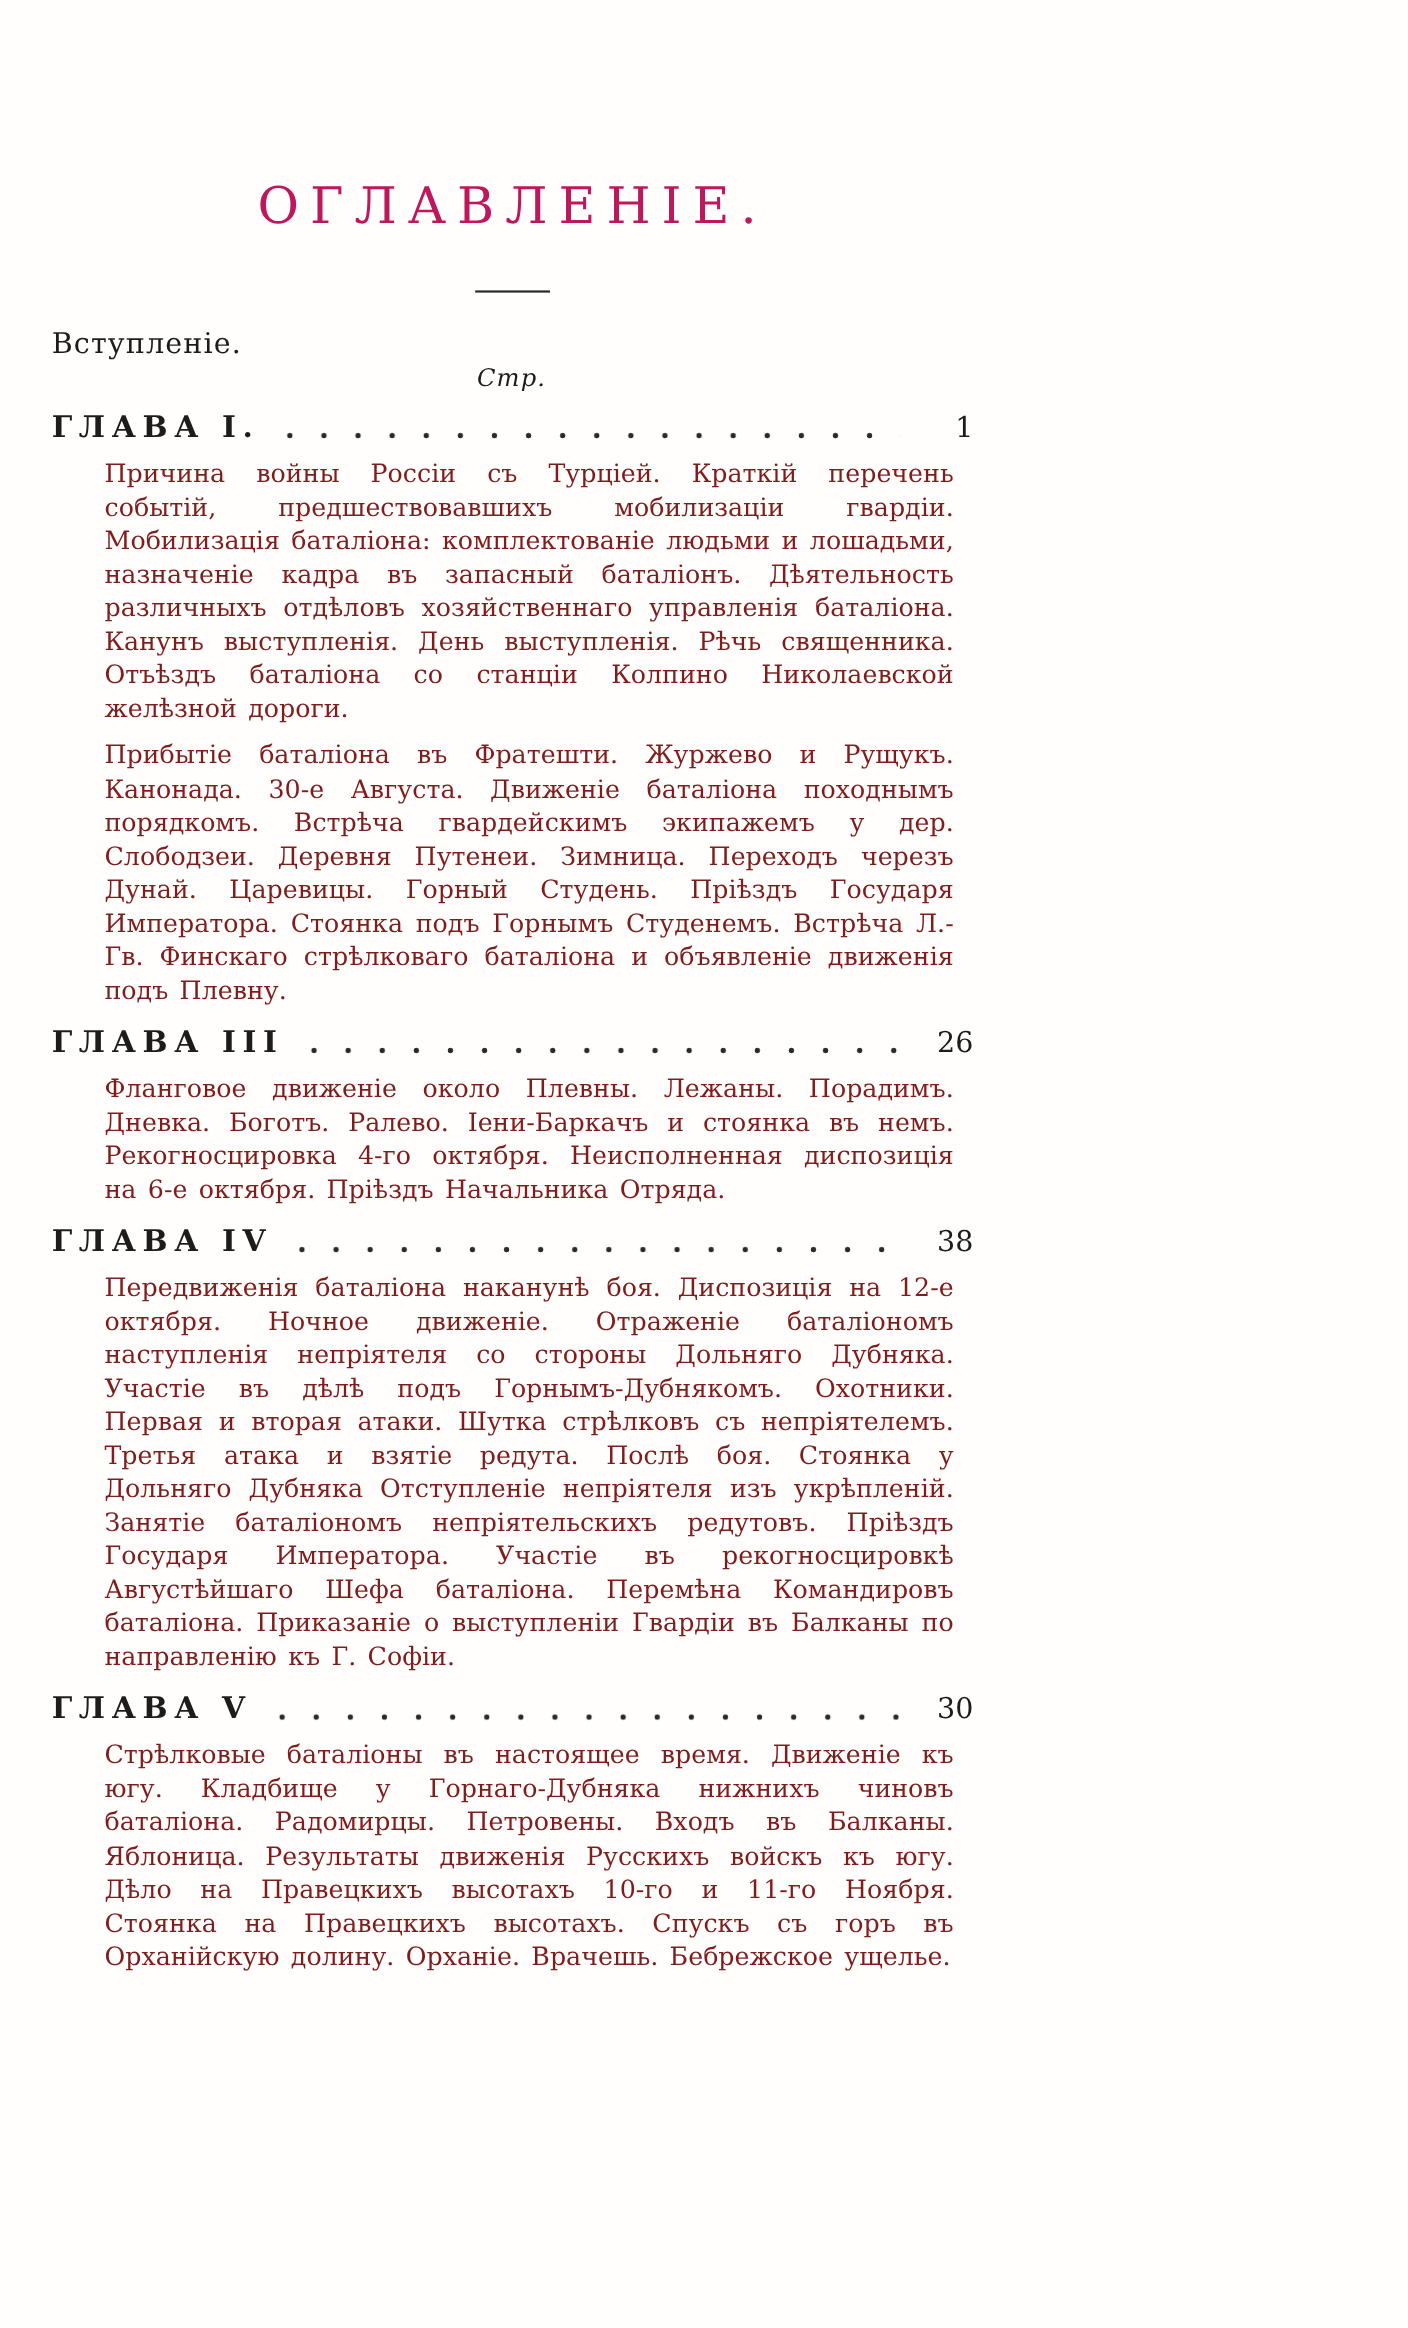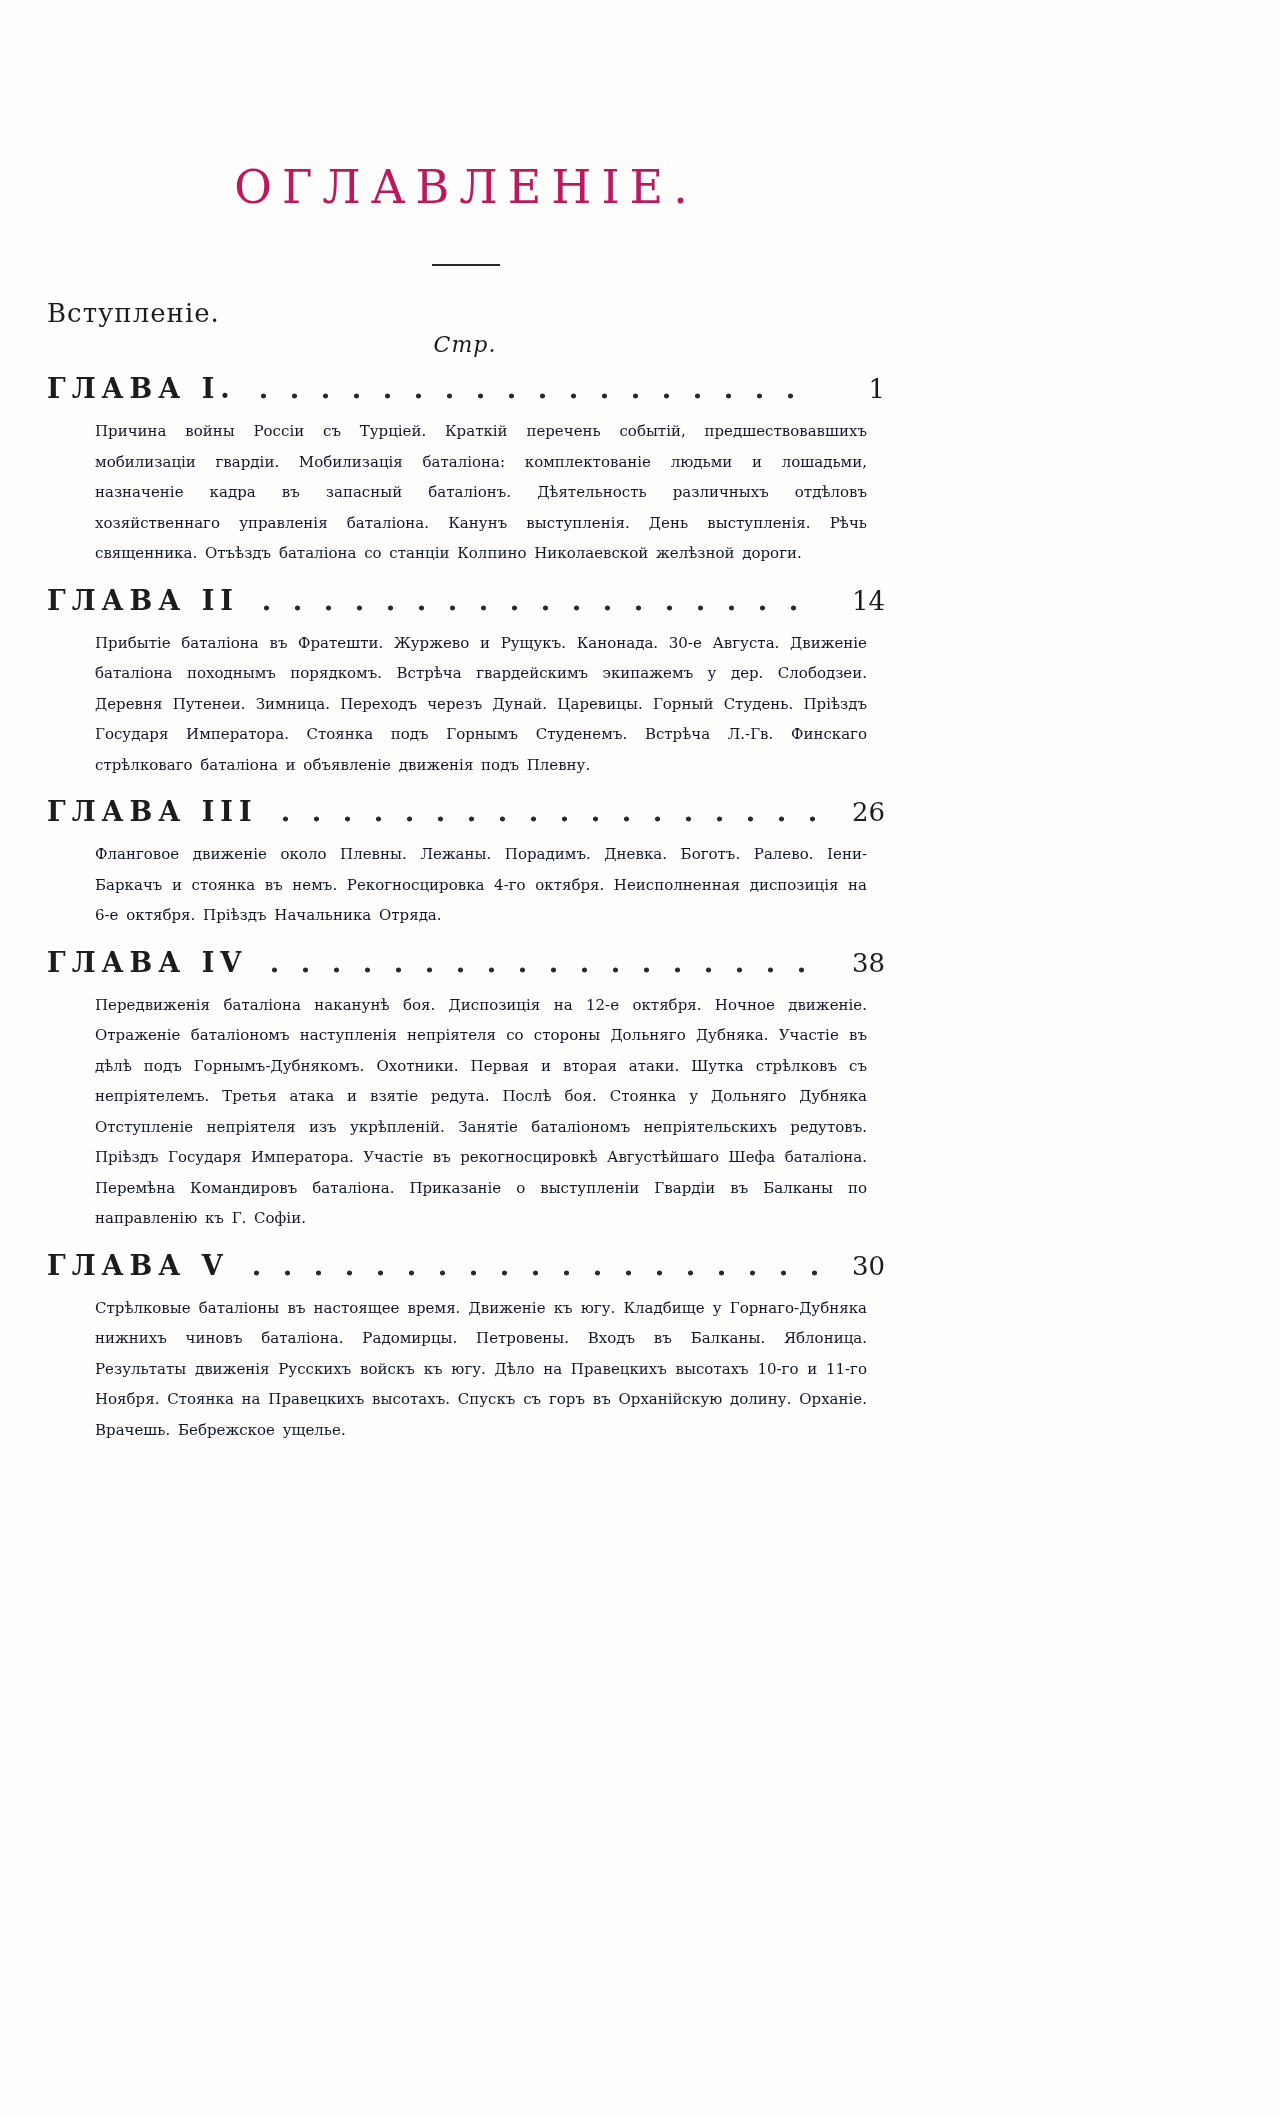--- a/index.html
+++ b/index.html
@@ -72,25 +72,25 @@
     background-position: left calc(100% - 4px);
   }
   .chapter-page {
     width: 52px;
     text-align: right;
     font-size: 26px;
     white-space: nowrap;
   }
   .chapter-summary {
     margin: 12px 18px 0 48px;
-    font-size: 15px;
+    font-size: 23px;
     line-height: 30.5px;
     text-align: justify;
     word-spacing: 3px;
-    color: #0f172a;
+    color: #7f1d1d;
   }
 </style>
 </head>
 <body>
 
 <div class="sheet">
   <div class="content">
 
     <div class="title">ОГЛАВЛЕНІЕ.</div>
 
@@ -103,25 +103,20 @@
     <section class="chapter">
       <div class="chapter-heading">
         <span class="chapter-label">ГЛАВА I.</span>
         <span class="dot-leader"></span>
         <span class="chapter-page">1</span>
       </div>
       <p class="chapter-summary">Причина войны Россіи съ Турціей. Краткій перечень событій, предшествовавшихъ мобилизаціи гвардіи. Мобилизація баталіона: комплектованіе людьми и лошадьми, назначеніе кадра въ запасный баталіонъ. Дѣятельность различныхъ отдѣловъ хозяйственнаго управленія баталіона. Канунъ выступленія. День выступленія. Рѣчь священника. Отъѣздъ баталіона со станціи Колпино Николаевской желѣзной дороги.</p>
     </section>
 
     <section class="chapter">
-      <div class="chapter-heading">
-        <span class="chapter-label">ГЛАВА II</span>
-        <span class="dot-leader"></span>
-        <span class="chapter-page">14</span>
-      </div>
       <p class="chapter-summary">Прибытіе баталіона въ Фратешти. Журжево и Рущукъ. Канонада. 30-е Августа. Движеніе баталіона походнымъ порядкомъ. Встрѣча гвардейскимъ экипажемъ у дер. Слободзеи. Деревня Путенеи. Зимница. Переходъ черезъ Дунай. Царевицы. Горный Студень. Пріѣздъ Государя Императора. Стоянка подъ Горнымъ Студенемъ. Встрѣча Л.-Гв. Финскаго стрѣлковаго баталіона и объявленіе движенія подъ Плевну.</p>
     </section>
 
     <section class="chapter">
       <div class="chapter-heading">
         <span class="chapter-label">ГЛАВА III</span>
         <span class="dot-leader"></span>
         <span class="chapter-page">26</span>
       </div>
       <p class="chapter-summary">Фланговое движеніе около Плевны. Лежаны. Порадимъ. Дневка. Боготъ. Ралево. Іени-Баркачъ и стоянка въ немъ. Рекогносцировка 4-го октября. Неисполненная диспозиція на 6-е октября. Пріѣздъ Начальника Отряда.</p>

